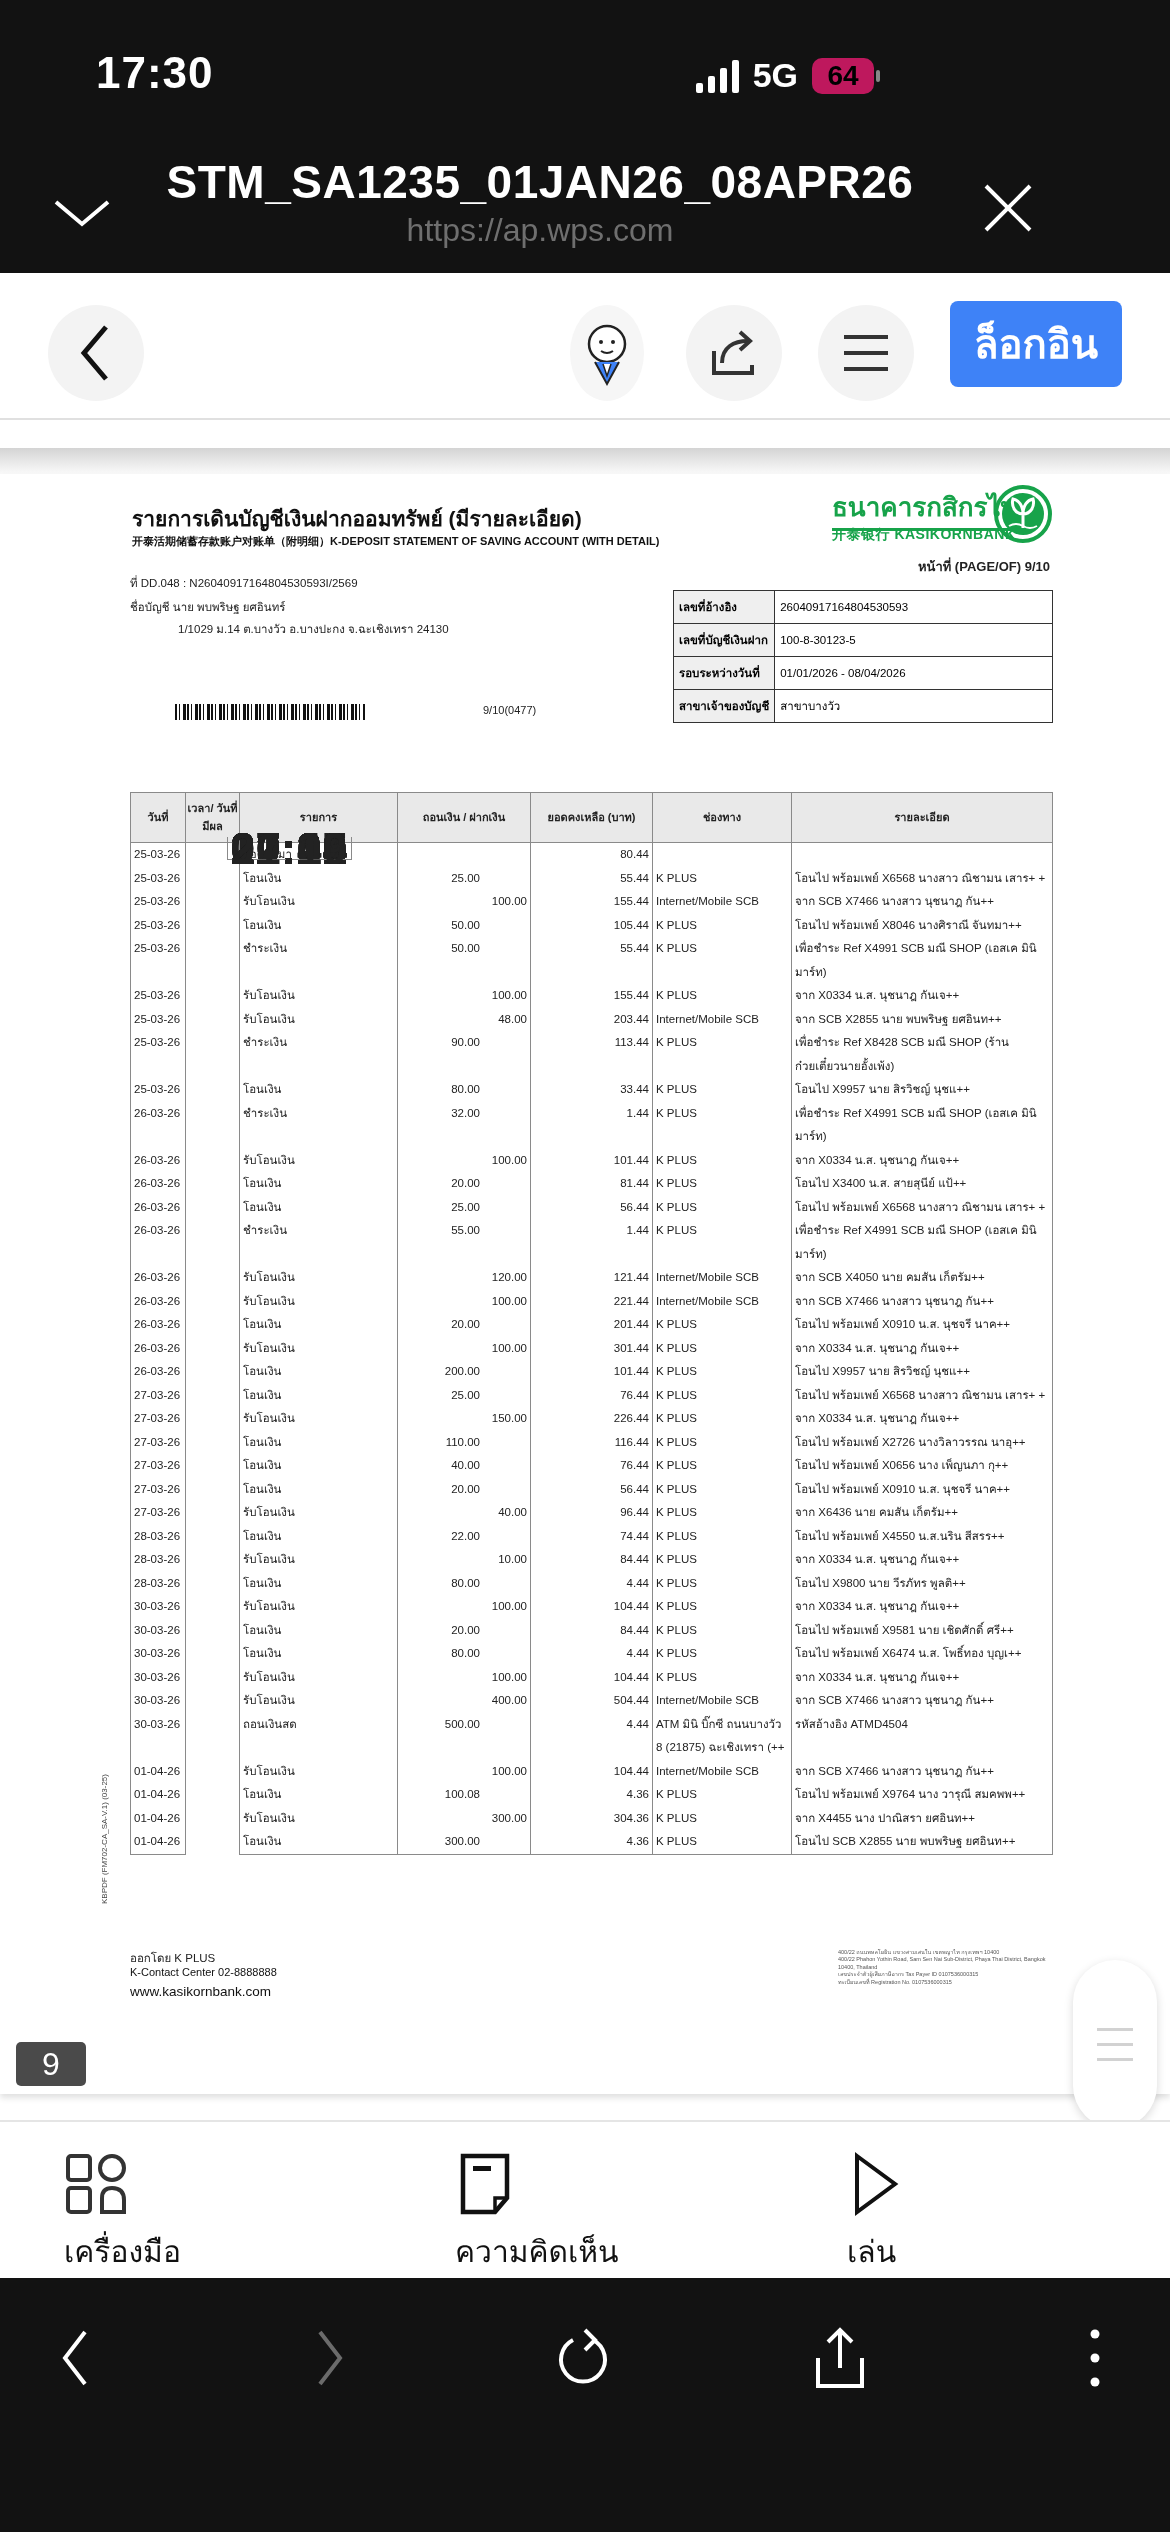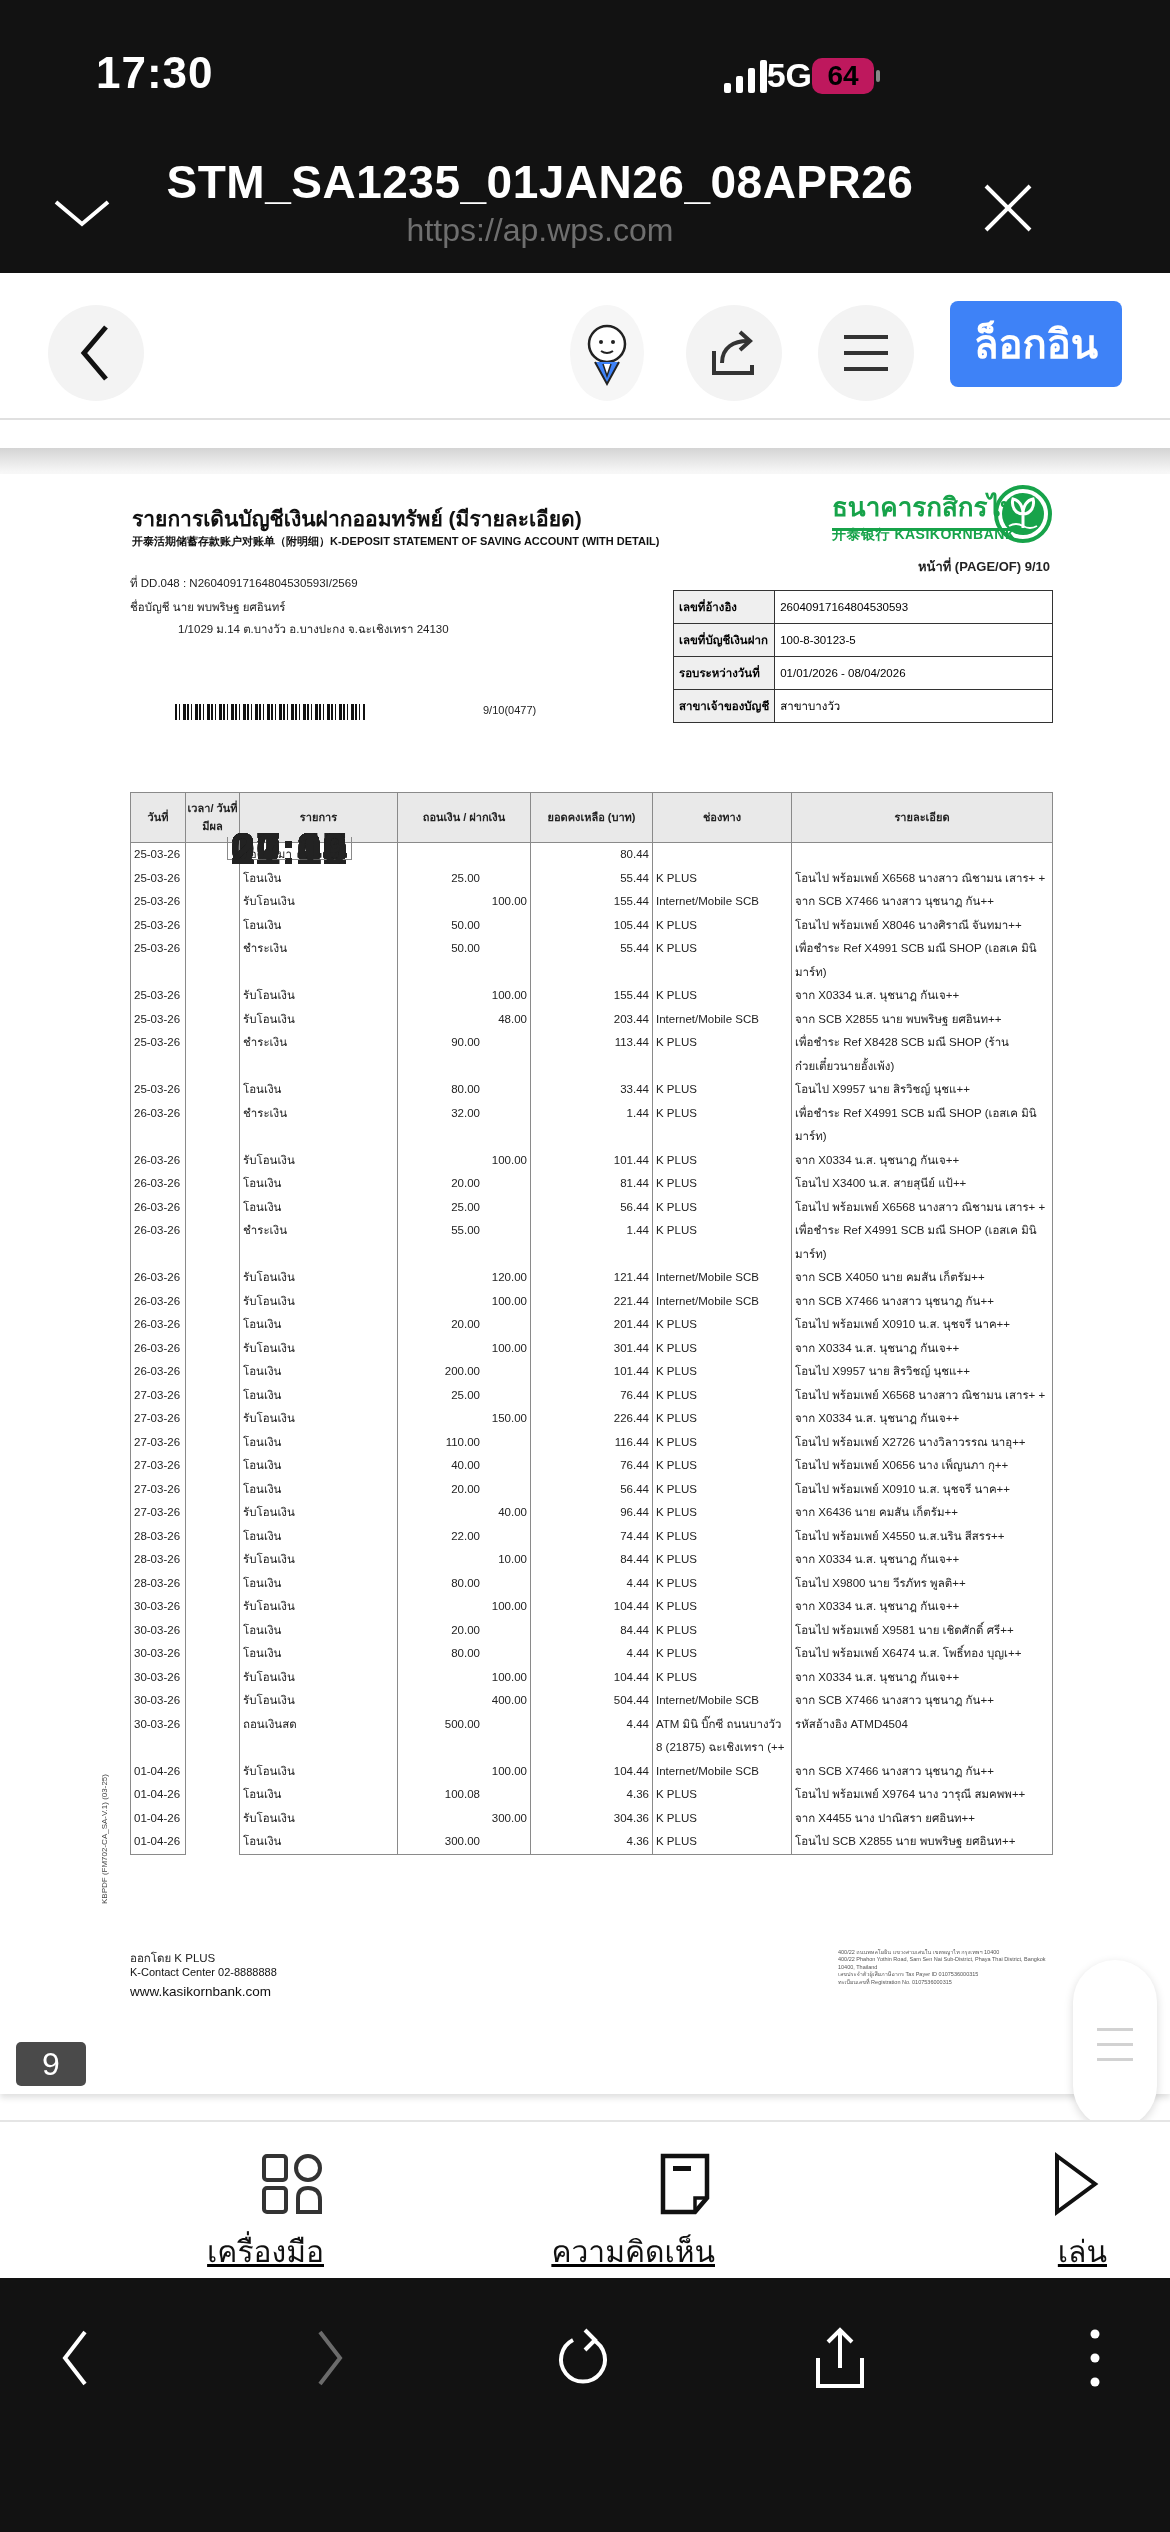--- a/index.html
+++ b/index.html
@@ -1,19 +1,19 @@
 <!DOCTYPE html>
 <html><head>
   <meta charset="utf-8">
   <style>
     * { box-sizing: border-box; margin: 0; padding: 0; }
     html, body { width: 1170px; height: 2532px; overflow: hidden; background: #121212; font-family: "Liberation Sans", "DejaVu Sans", sans-serif; }
     .statusbar { position: absolute; left: 0; top: 4px; width: 924px; height: 140px; background: #121212; color: #fff; }
     .time { position: absolute; left: 96px; top: 44px; font-size: 44px; font-weight: 600; letter-spacing: 1px; }
-    .status-right { position: absolute; right: 50px; top: 52px; display: flex; align-items: center; }
+    .status-right { position: absolute; right: 50px; top: 52px; display: flex; align-items: center; gap: 14px; }
     .signal { display: flex; align-items: flex-end; gap: 5px; height: 34px; }
     .signal span { width: 7px; background: #fff; border-radius: 2px; }
     .net { font-size: 34px; font-weight: 600; }
     .battery { position: relative; width: 62px; height: 36px; background: #be185d; border-radius: 10px; color: #000; font-size: 28px; font-weight: 700; display: flex; align-items: center; justify-content: center; }
     .battery::after { content: ""; position: absolute; right: -6px; top: 12px; width: 4px; height: 12px; background: #888; border-radius: 2px; }
 
     .titlebar { position: absolute; left: 0; top: 140px; width: 1080px; height: 133px; background: #121212; color: #fff; }
     .titlebar .collapse { position: absolute; left: 50px; top: 40px; width: 64px; height: 64px; }
     .titlebar .close { position: absolute; right: 40px; top: 36px; width: 64px; height: 64px; }
     .doc-title { position: absolute; left: 0; right: 0; top: 15px; text-align: center; font-size: 46px; font-weight: 700; letter-spacing: 0.5px; }
@@ -63,21 +63,21 @@
     .foot-issuer { position: absolute; left: 130px; top: 1475px; font-size: 11.5px; color: #222; }
     .foot-contact { position: absolute; left: 130px; top: 1492px; font-size: 11px; color: #111; }
     .foot-web { position: absolute; left: 130px; top: 1510px; font-size: 13.5px; color: #111; }
     .foot-addr { position: absolute; left: 838px; top: 1475px; font-size: 5.5px; color: #555; line-height: 1.35; width: 220px; }
 
     .page-badge { position: absolute; left: 16px; top: 1622px; width: 70px; height: 44px; background: #4a4a4a; color: #fff; border-radius: 5px; font-size: 32px; display: flex; align-items: center; justify-content: center; }
     .scroll-handle { position: absolute; left: 1073px; top: 1540px; width: 84px; height: 168px; background: #fff; border-radius: 42px; box-shadow: 0 3px 10px rgba(0,0,0,0.15); display: flex; flex-direction: column; align-items: center; justify-content: center; gap: 12px; }
     .scroll-handle span { width: 36px; height: 3px; background: #d2d2d2; }
 
     .tools { position: absolute; left: 0; top: 2120px; width: 1170px; height: 158px; background: #fff; border-top: 2px solid #e5e5e5; }
-    .tool { position: absolute; top: 30px; width: 260px; display: flex; flex-direction: column; align-items: flex-end; text-decoration: underline; }
+    .tool { position: absolute; top: 30px; width: 260px; display: flex; flex-direction: column; align-items: flex-start; }
     .tool .lbl { margin-top: 12px; font-size: 30px; color: #111; }
 
     .navbar { position: absolute; left: 0; top: 2278px; width: 1170px; height: 254px; background: #121212; }
     .nav-ic { position: absolute; top: 40px; width: 80px; height: 80px; display: flex; align-items: center; justify-content: center; }
   </style>
 </head>
 <body>
 
 <div class="statusbar">
   <div class="time">17:30</div>

